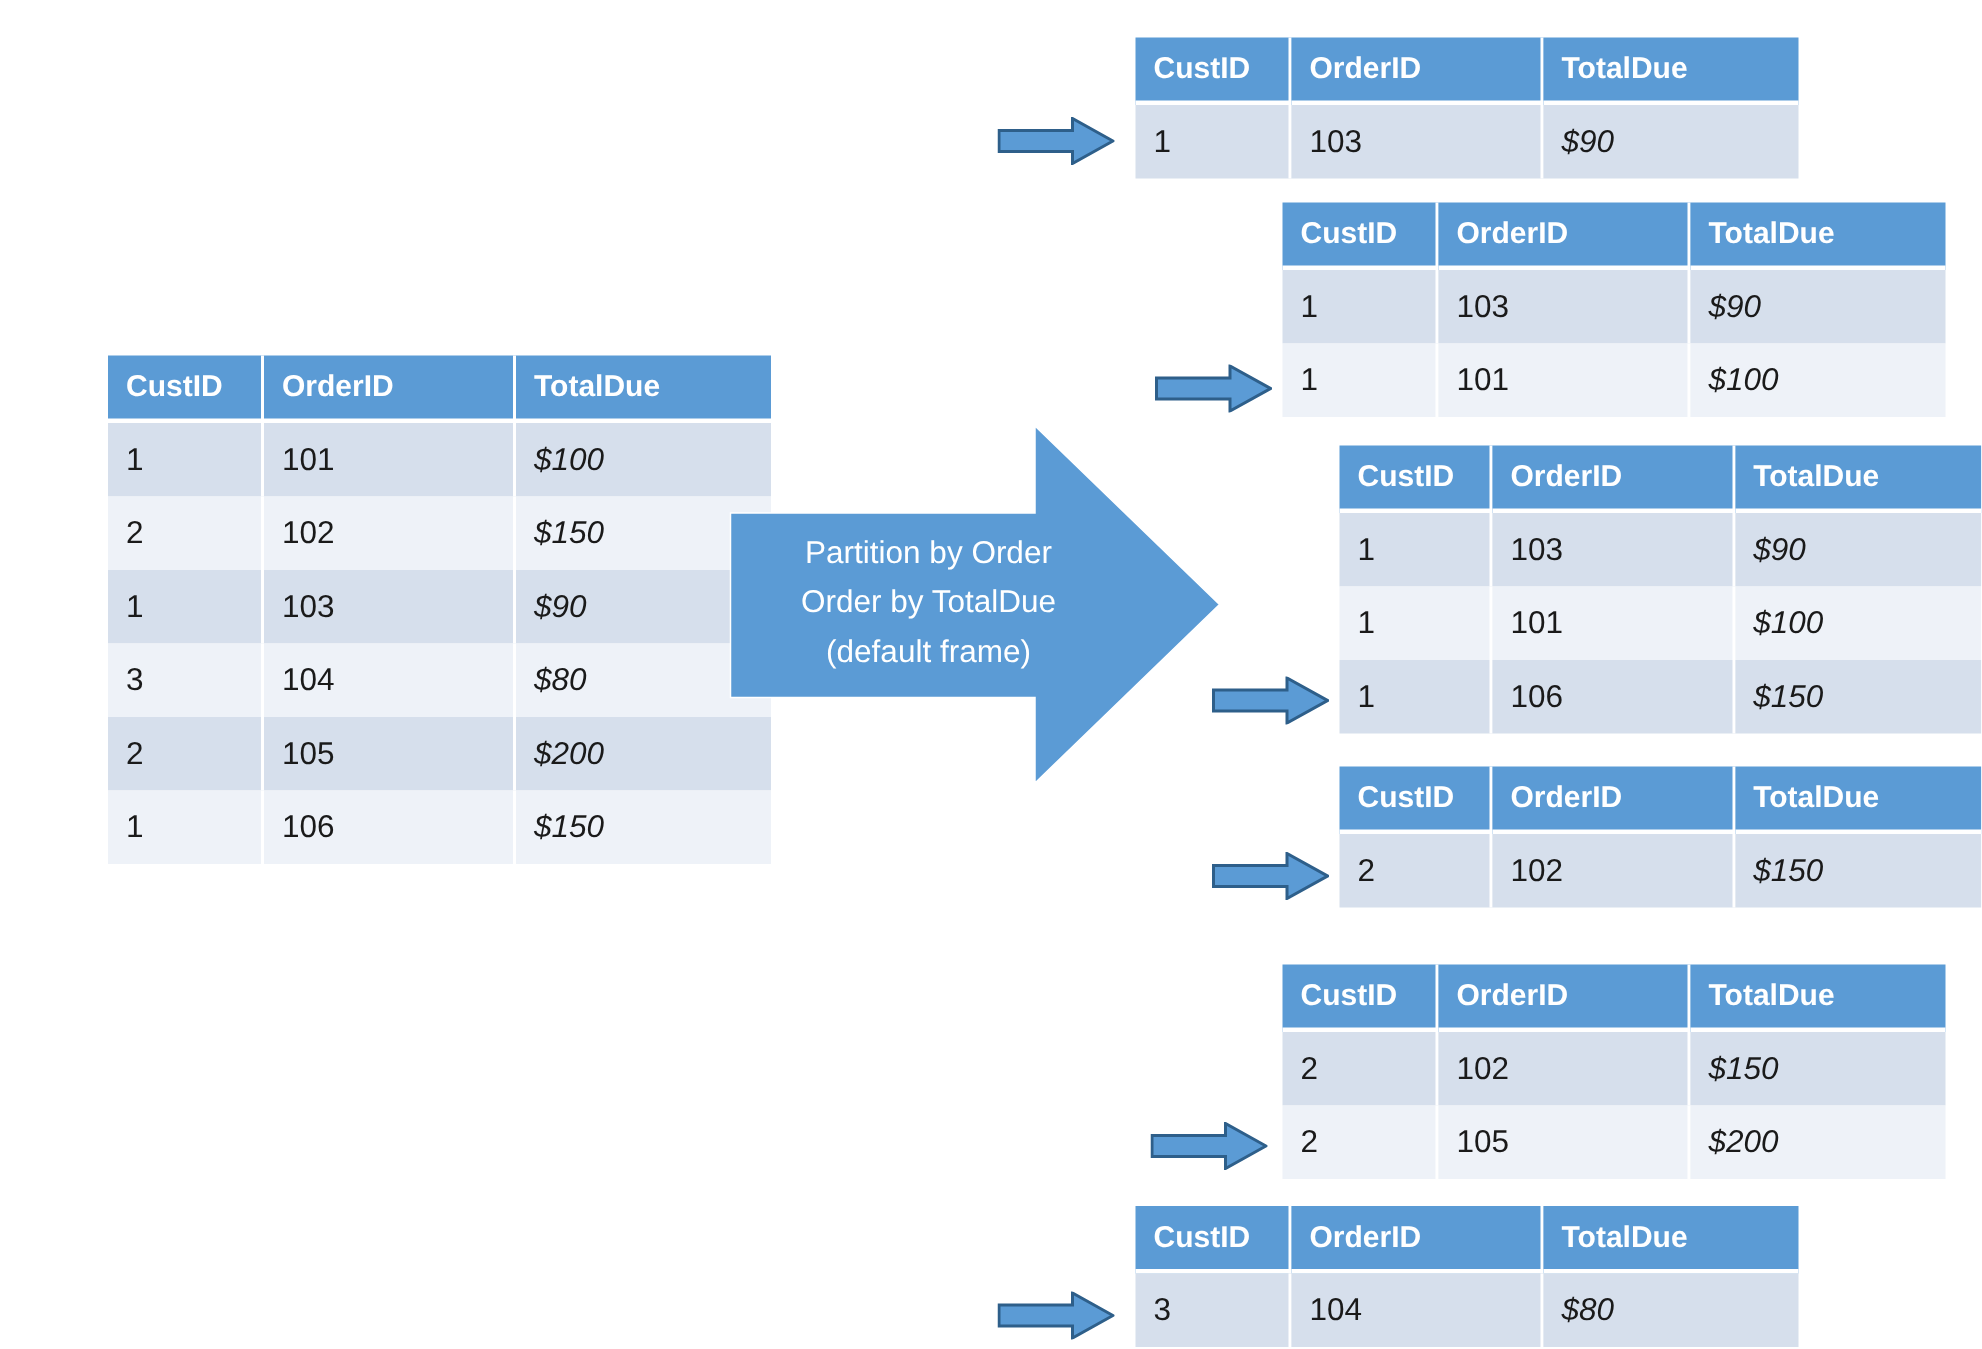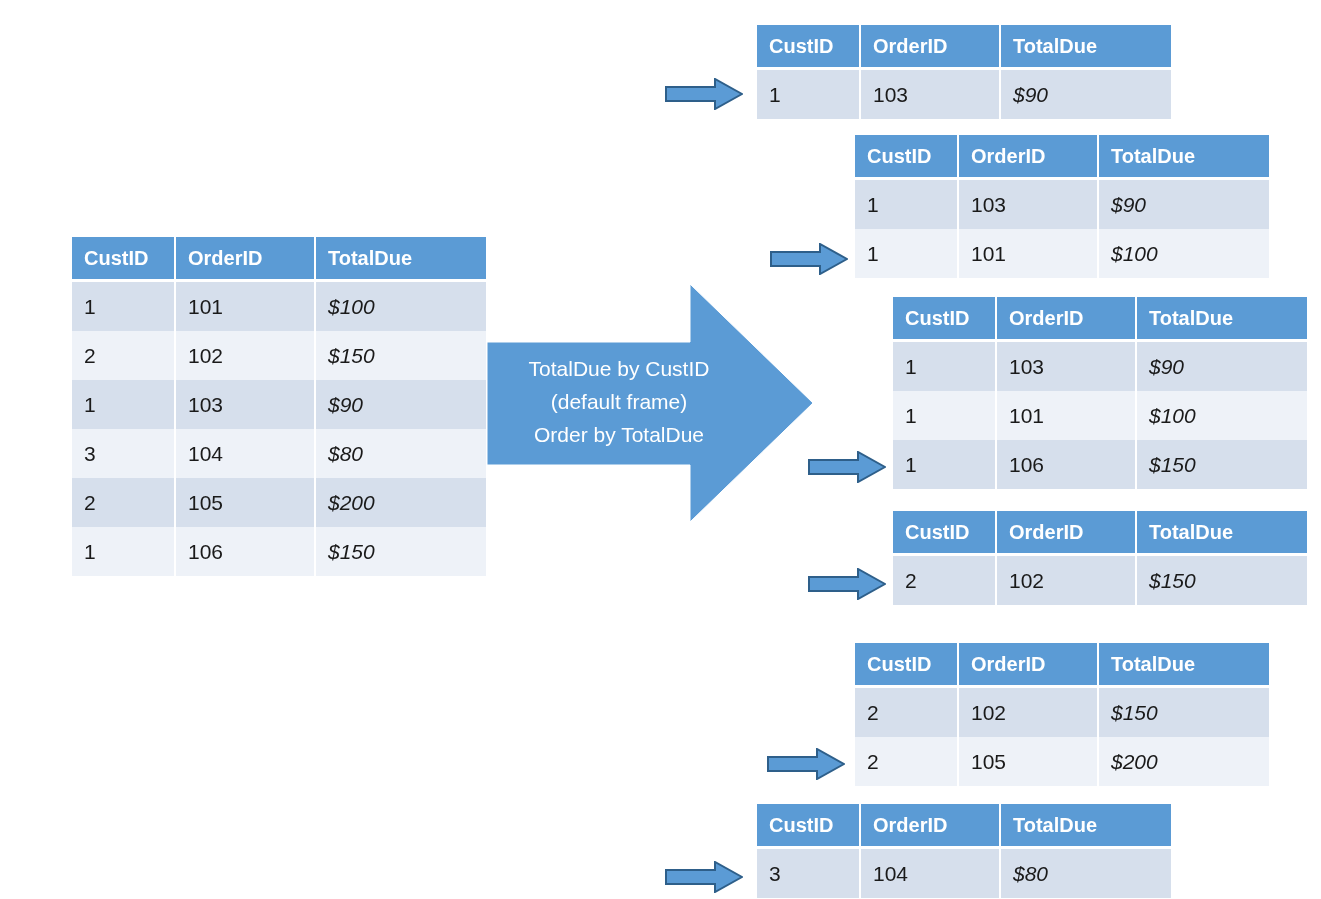--- a/index.html
+++ b/index.html
@@ -51,21 +51,21 @@
     white-space: nowrap;
     vertical-align: middle;
   }
   .tbl .cell.last { border-right: none; font-style: italic; }
 
   .tbl tr.band-a .cell { background: #D6DFEC; }
   .tbl tr.band-b .cell { background: #EEF2F8; }
   .tbl tr.hdr-row .hdr-cell { border-bottom: 3px solid #ffffff; }
 
   .col-cust   { width: 104px; }
-  .col-order  { width: 140px; }
+  .col-order  { width: 168px; }
   .col-total  { width: 170px; }
 
   
   .small-arrow {
     position: absolute;
     width: 78px;
     height: 32px;
   }
   .small-arrow svg { display: block; width: 100%; height: 100%; }
 
@@ -135,23 +135,23 @@
         </tr>
       </tbody>
   </table>
 
   <div id="big-arrow">
     <svg viewBox="0 0 330 242" preserveAspectRatio="none">
       <polygon points="2,60 205,60 205,2 328,121 205,240 205,183 2,183" fill="#5B9BD5" stroke="#ffffff" stroke-width="1"></polygon>
     </svg>
   </div>
   <div id="big-arrow-label">
-    <div>TotalDue by CustID</div>
+    <div>Partition by Order</div>
+    <div>Order by TotalDue</div>
     <div>(default frame)</div>
-    <div>Order by TotalDue</div>
   </div>
 
   <div class="small-arrow" style="left:665px; top:78px;">
     <svg viewBox="0 0 78 32" preserveAspectRatio="none">
         <polygon points="1,9 50,9 50,1 77,16 50,31 50,23 1,23" fill="#5B9BD5" stroke="#2E5F8A" stroke-width="2"></polygon>
       </svg>
   </div>
   <div class="small-arrow" style="left:770px; top:243px;">
     <svg viewBox="0 0 78 32" preserveAspectRatio="none">
         <polygon points="1,9 50,9 50,1 77,16 50,31 50,23 1,23" fill="#5B9BD5" stroke="#2E5F8A" stroke-width="2"></polygon>

